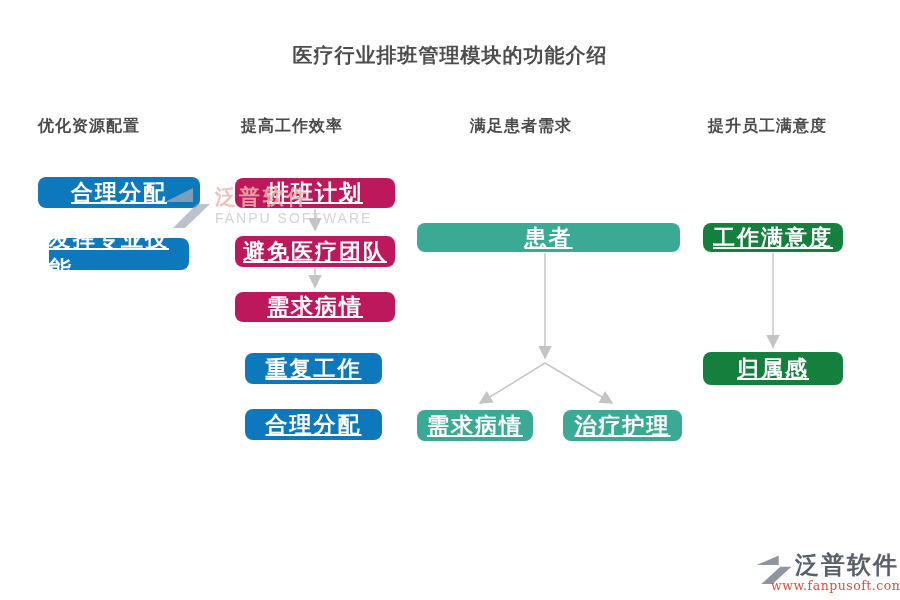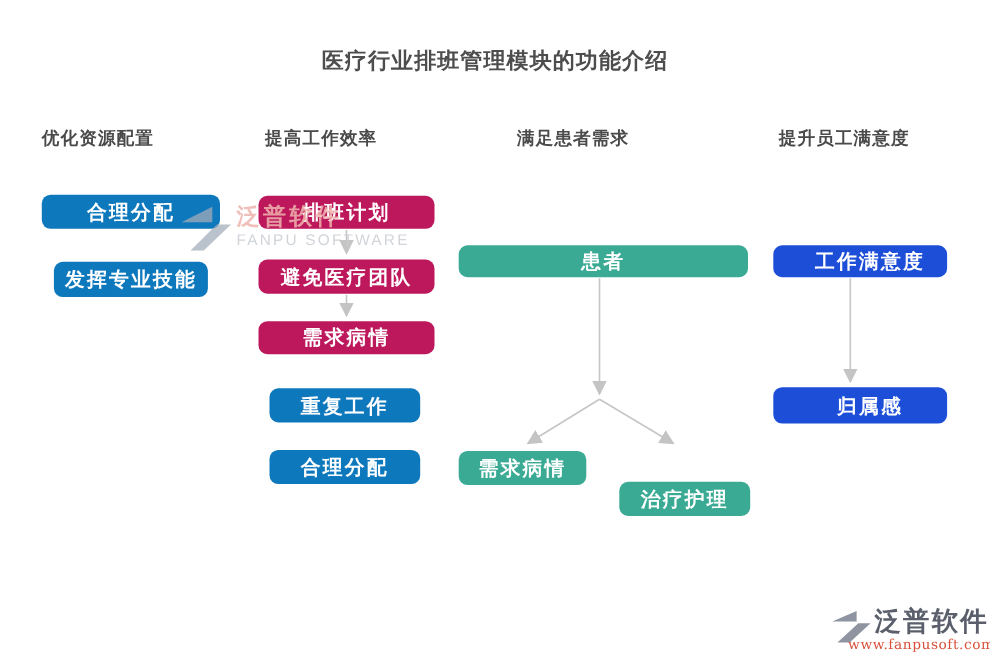--- a/index.html
+++ b/index.html
@@ -10,26 +10,26 @@
   .title{
     position:absolute;top:42px;left:0;width:900px;text-align:center;
     font-size:20px;font-weight:bold;color:#4d4d4d;letter-spacing:1px;
   }
   .col-header{
     position:absolute;top:116px;font-size:16px;font-weight:bold;color:#4a4a4a;
     letter-spacing:1px;
   }
   .node{
     position:absolute;border-radius:8px;color:#ffffff;font-weight:bold;
-    font-size:18px;letter-spacing:2px;display:flex;align-items:center;justify-content:center;
+    font-size:22px;letter-spacing:2px;display:flex;align-items:center;justify-content:center;text-decoration:underline;
   }
   .dark{background:#0e78bd;}
   .light{background:#be185d;}
   .green{background:#3aaa94;}
-  .tan{background:#1d4ed8;padding-left:18px;}
+  .tan{background:#15803d;}
   .edges{position:absolute;top:0;left:0;pointer-events:none;}
   .watermark{position:absolute;left:163px;top:186px;opacity:0.85;}
   .wm-row{display:flex;align-items:flex-start;}
   .wm-text{margin-left:4px;}
   .wm-brand{font-size:21px;font-weight:bold;color:#eeb4ad;letter-spacing:3px;line-height:21px;}
   .wm-sub{font-size:14px;color:#c9cdd2;letter-spacing:2px;font-family:Liberation Sans, sans-serif;margin-top:3px;}
   .footer{position:absolute;left:750px;top:548px;width:150px;height:48px;}
   .footer-icon{position:absolute;left:5px;top:4px;}
   .footer-brand{position:absolute;left:45px;top:1px;font-size:24px;font-weight:bold;color:#5a5f6b;letter-spacing:2px;}
   .footer-url{position:absolute;left:21px;top:30px;font-size:12.5px;color:#d8503a;letter-spacing:0.5px;}
@@ -64,21 +64,21 @@
   <div class="node dark" style="left:49px;top:238px;width:140px;height:32px;">发挥专业技能</div>
 
   <div class="node light" style="left:235px;top:178px;width:160px;height:30px;">排班计划</div>
   <div class="node light" style="left:235px;top:236px;width:160px;height:31px;">避免医疗团队</div>
   <div class="node light" style="left:235px;top:292px;width:160px;height:30px;">需求病情</div>
   <div class="node dark" style="left:245px;top:353px;width:137px;height:31px;">重复工作</div>
   <div class="node dark" style="left:245px;top:409px;width:137px;height:31px;">合理分配</div>
 
   <div class="node green" style="left:417px;top:223px;width:263px;height:29px;">患者</div>
   <div class="node green" style="left:417px;top:410px;width:116px;height:31px;">需求病情</div>
-  <div class="node green" style="left:563px;top:410px;width:119px;height:31px;margin-top:28px;">治疗护理</div>
+  <div class="node green" style="left:563px;top:410px;width:119px;height:31px;">治疗护理</div>
 
   <div class="node tan" style="left:703px;top:223px;width:140px;height:29px;">工作满意度</div>
   <div class="node tan" style="left:703px;top:352px;width:140px;height:33px;">归属感</div>
 
   <div class="watermark">
     <div class="wm-row">
       <svg width="48" height="42" viewBox="0 0 48 42">
         <polygon points="2,16 30,2 30,16" fill="#a7adb6" opacity="0.85"></polygon>
         <polygon points="10,42 34,18 47,18 22,42" fill="#9aa7b4" opacity="0.8"></polygon>
         <path d="M16,18 A10,10 0 0,1 16,38 A7,7 0 0,0 16,18 Z" fill="#e2948a" opacity="0.85"></path>

